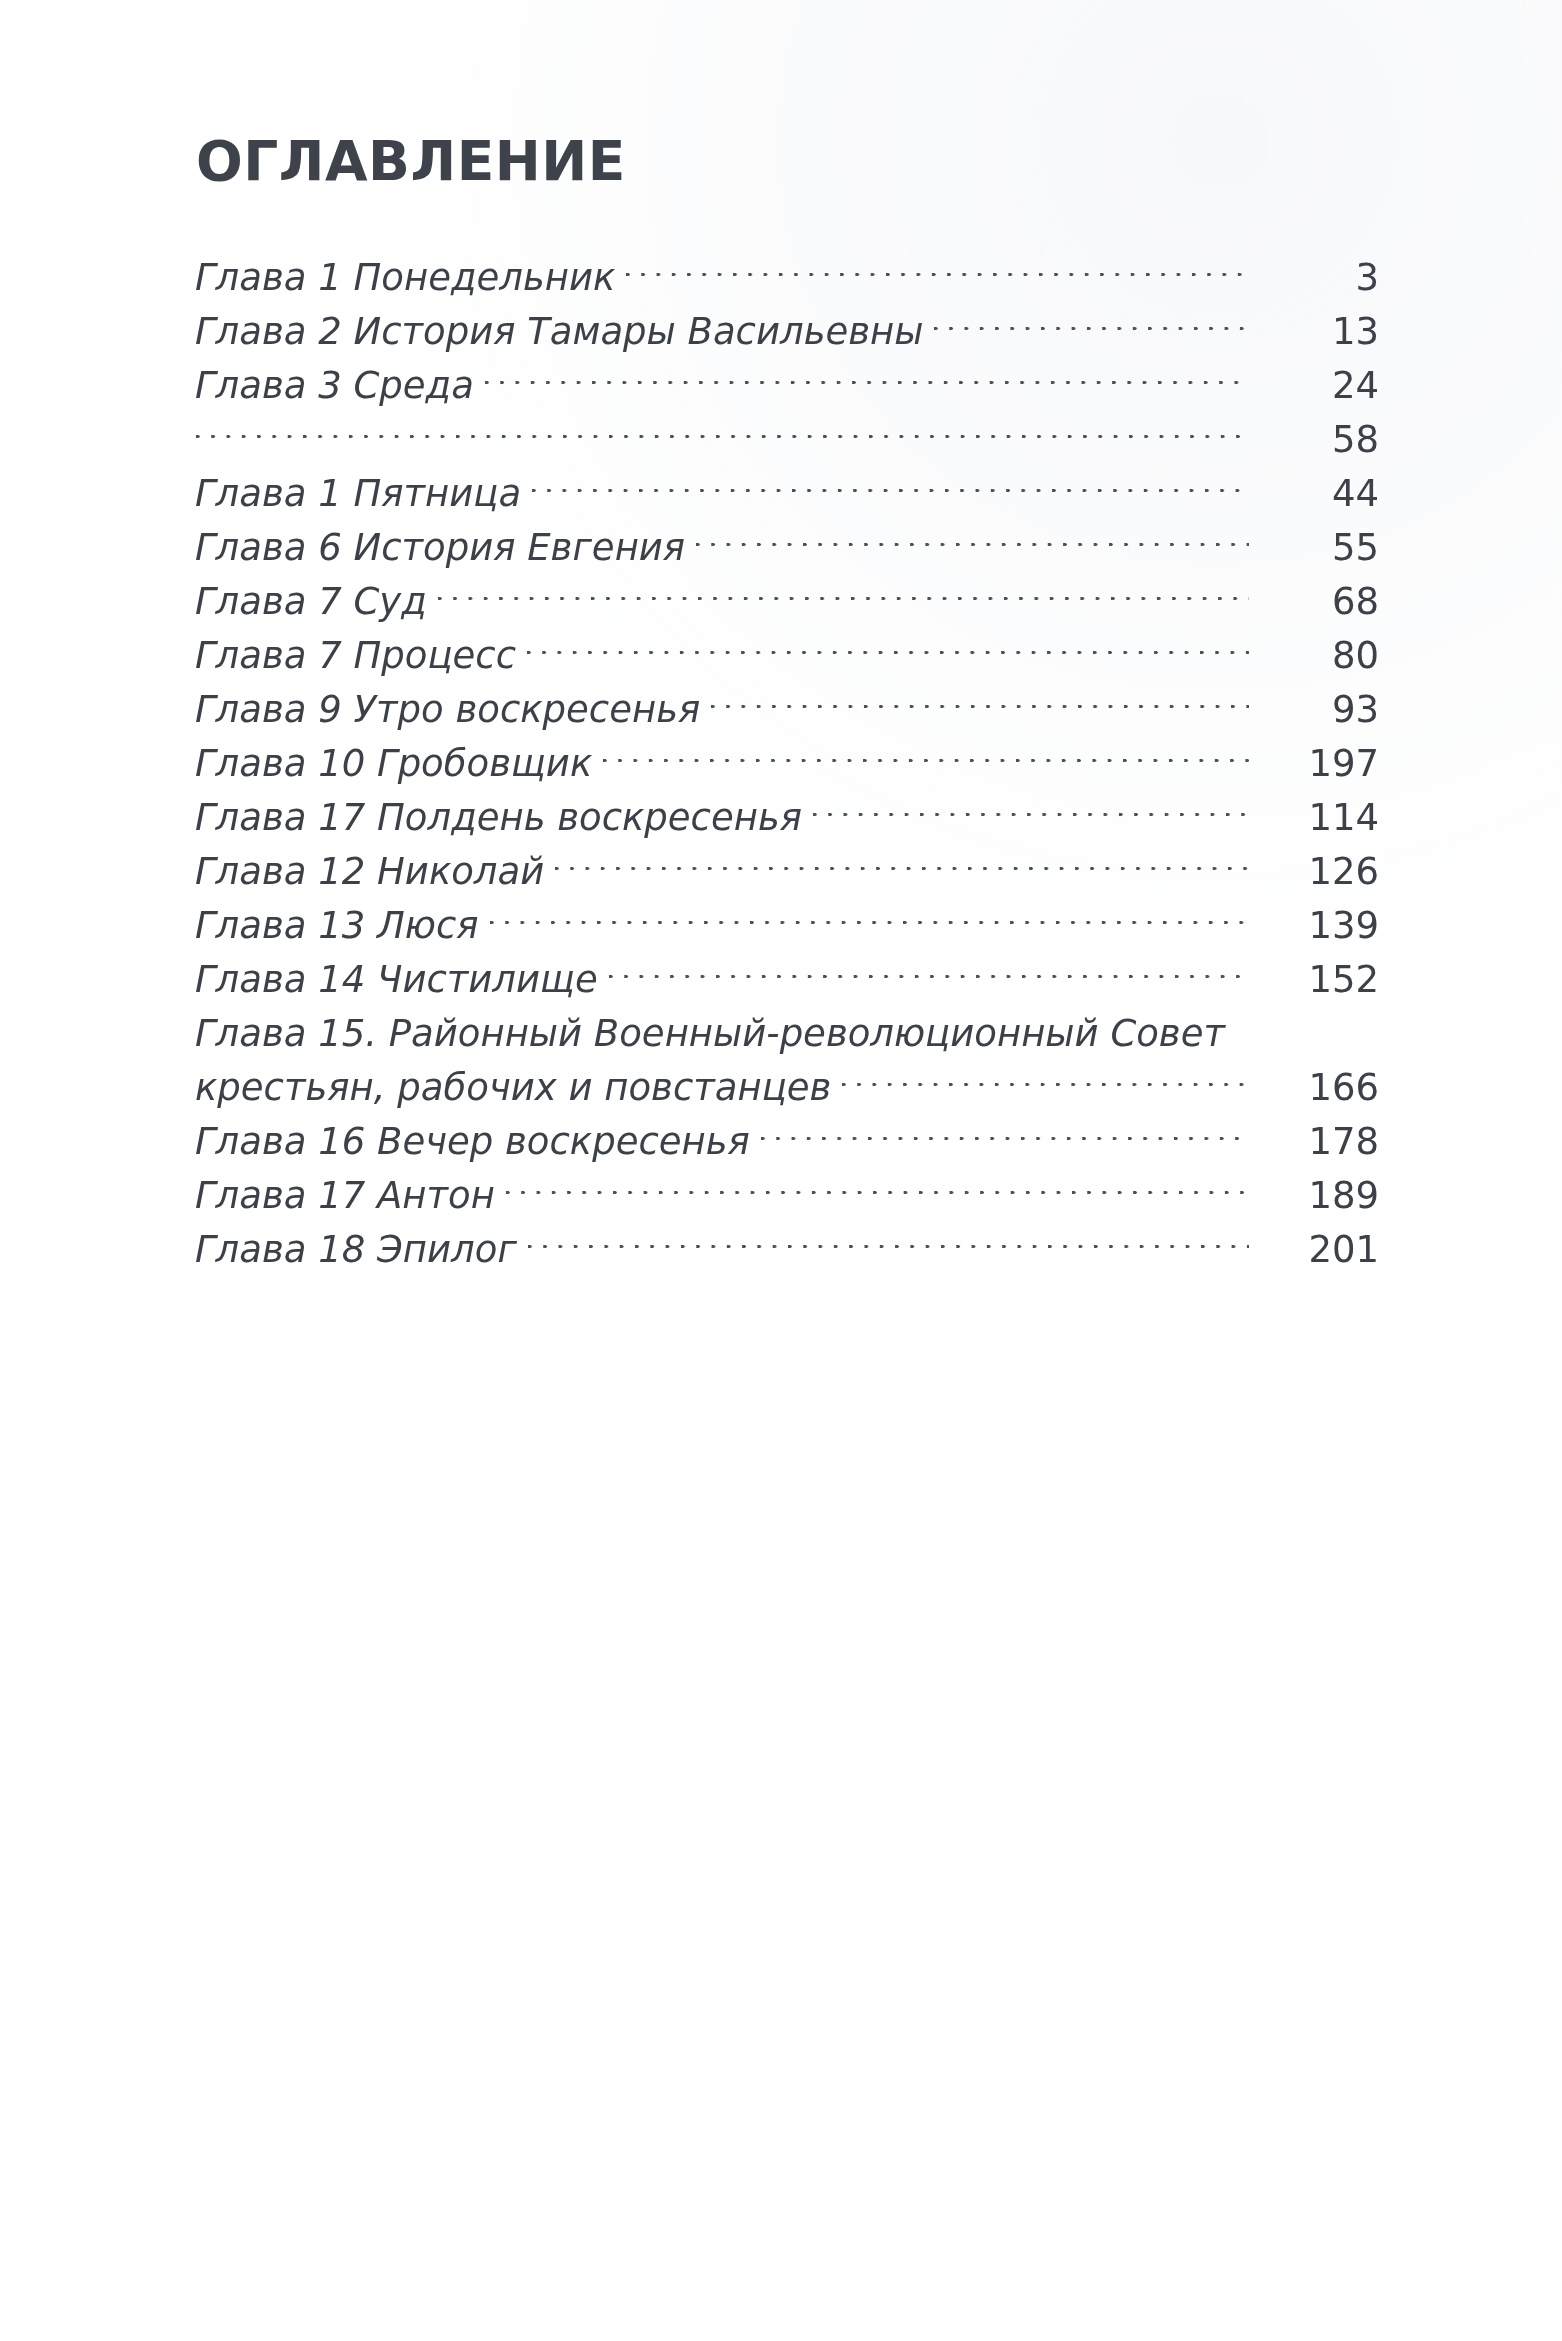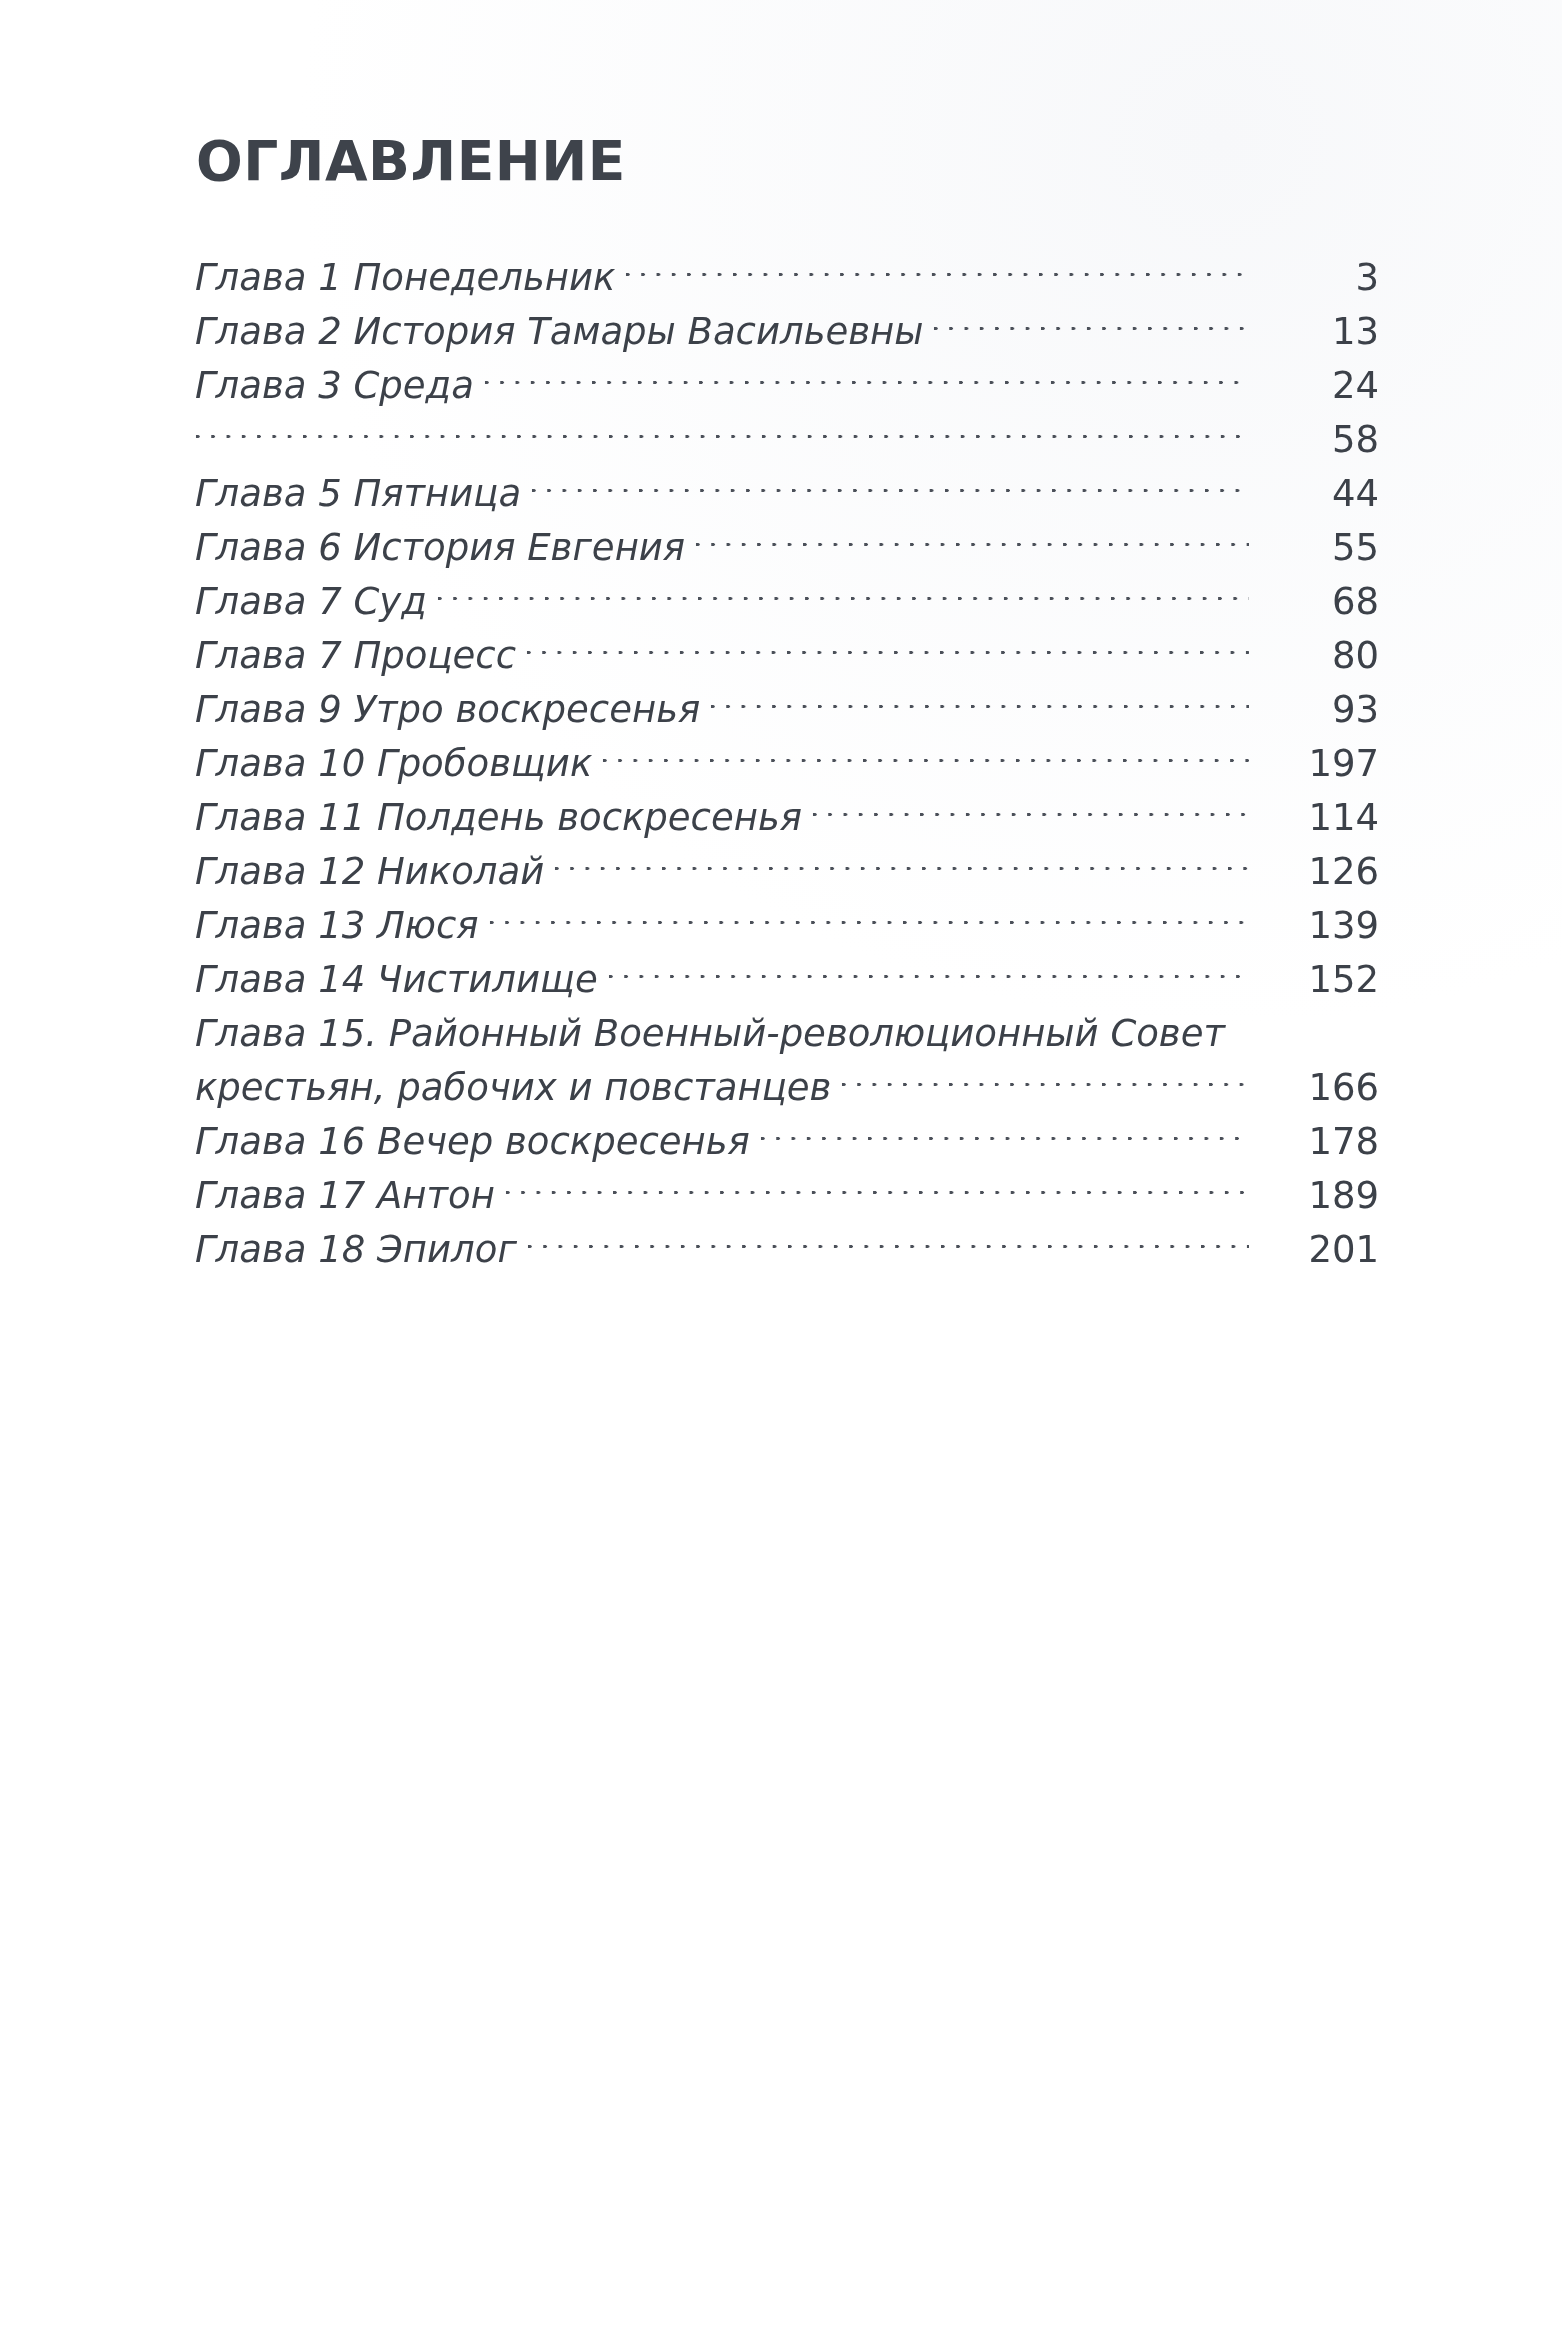--- a/index.html
+++ b/index.html
@@ -131,21 +131,21 @@
         <div class="toc-row">
           <span class="toc-label">Глава 3 Среда</span>
           <span class="toc-leader"></span>
           <span class="toc-page">24</span>
         </div>
         <div class="toc-row">
           <span class="toc-leader"></span>
           <span class="toc-page">58</span>
         </div>
         <div class="toc-row">
-          <span class="toc-label">Глава 5 Пятница</span>
+          <span class="toc-label">Глава 1 Пятница</span>
           <span class="toc-leader"></span>
           <span class="toc-page">44</span>
         </div>
         <div class="toc-row">
           <span class="toc-label">Глава 6 История Евгения</span>
           <span class="toc-leader"></span>
           <span class="toc-page">55</span>
         </div>
         <div class="toc-row">
           <span class="toc-label">Глава 7 Суд</span>
@@ -161,21 +161,21 @@
           <span class="toc-label">Глава 9 Утро воскресенья</span>
           <span class="toc-leader"></span>
           <span class="toc-page">93</span>
         </div>
         <div class="toc-row">
           <span class="toc-label">Глава 10 Гробовщик</span>
           <span class="toc-leader"></span>
           <span class="toc-page">197</span>
         </div>
         <div class="toc-row">
-          <span class="toc-label">Глава 11 Полдень воскресенья</span>
+          <span class="toc-label">Глава 17 Полдень воскресенья</span>
           <span class="toc-leader"></span>
           <span class="toc-page">114</span>
         </div>
         <div class="toc-row">
           <span class="toc-label">Глава 12 Николай</span>
           <span class="toc-leader"></span>
           <span class="toc-page">126</span>
         </div>
         <div class="toc-row">
           <span class="toc-label">Глава 13 Люся</span>

